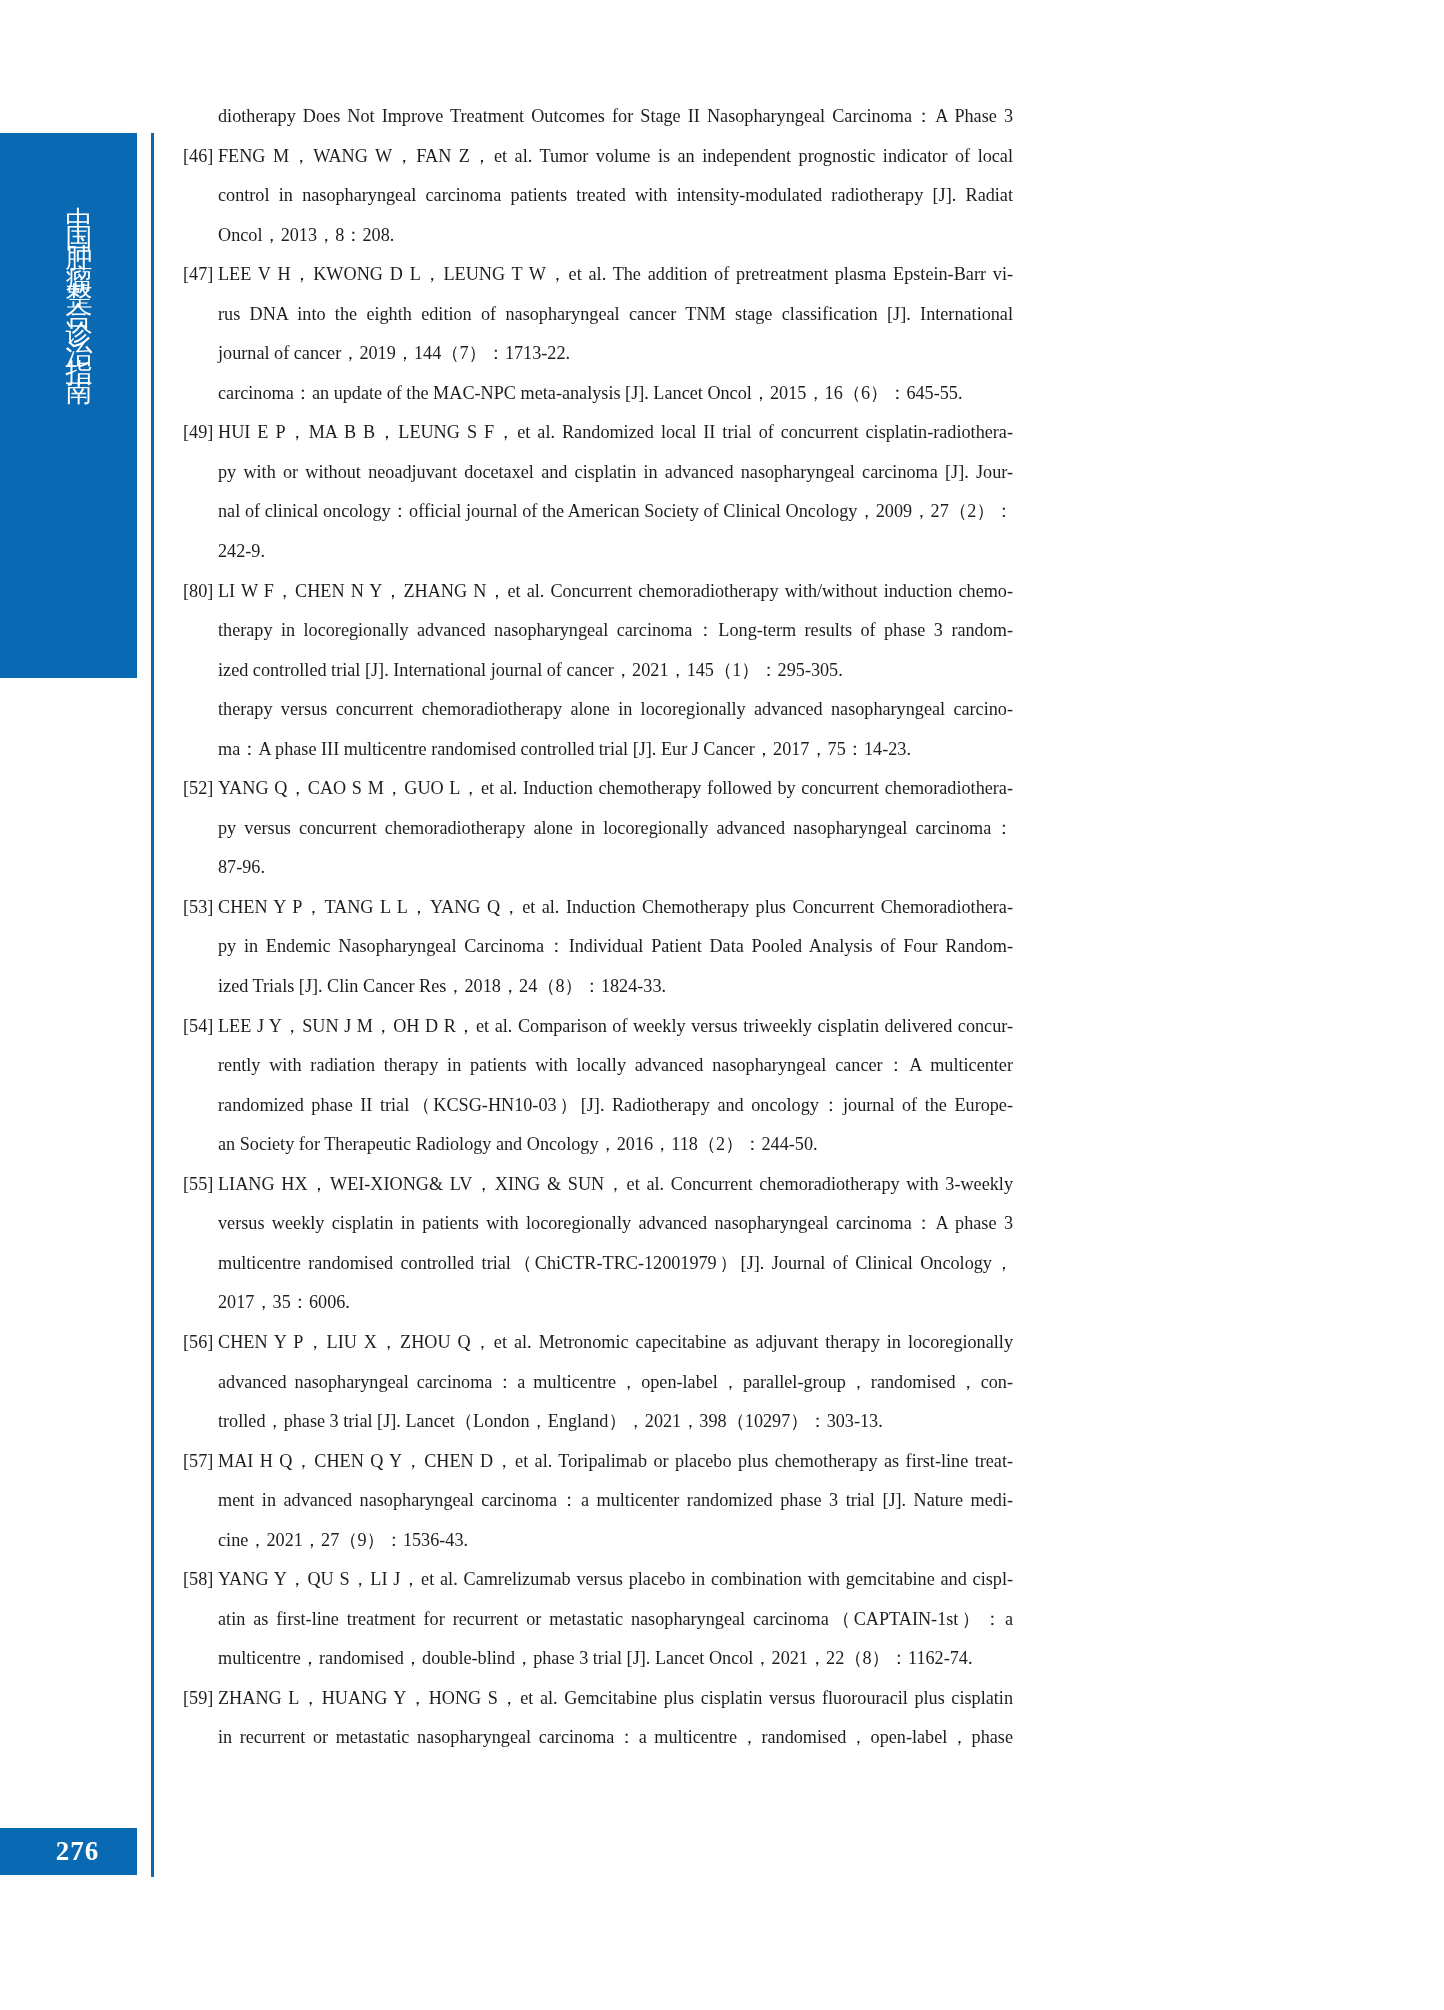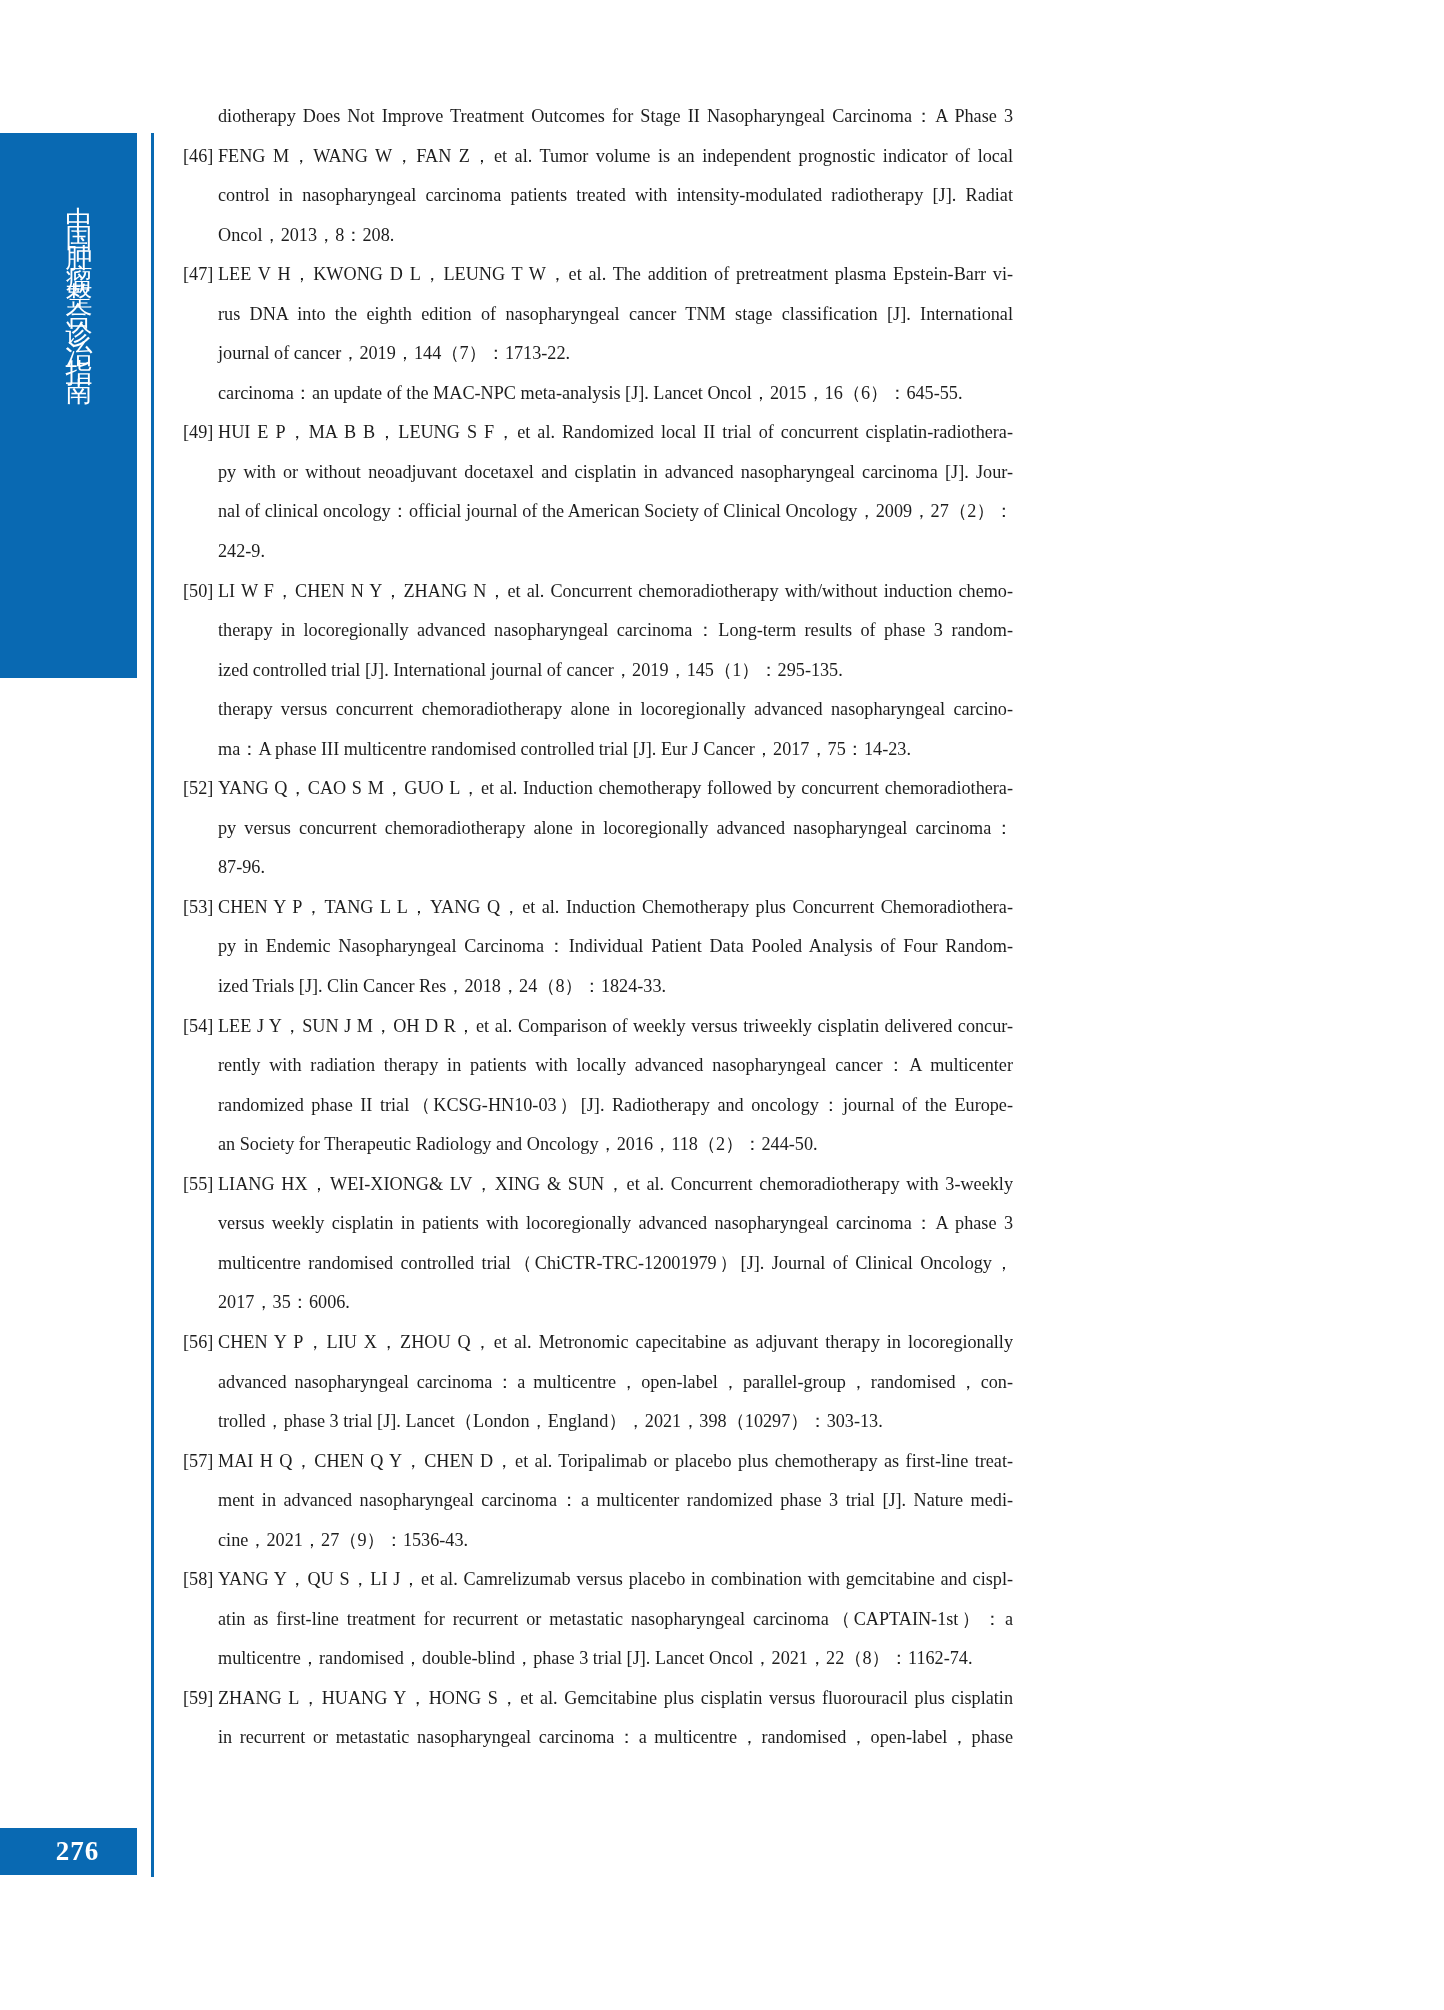--- a/index.html
+++ b/index.html
@@ -73,23 +73,23 @@
     <div class="ref">
       <div class="line"><span>carcinoma：an update of the MAC-NPC meta-analysis [J]. Lancet Oncol，2015，16（6）：645-55.</span></div>
     </div>
     <div class="ref">
       <div class="line first j"><span class="label">[49]</span><span>HUI E P，MA B B，LEUNG S F，et al. Randomized local II trial of concurrent cisplatin-radiothera-</span></div>
       <div class="line j"><span>py with or without neoadjuvant docetaxel and cisplatin in advanced nasopharyngeal carcinoma [J]. Jour-</span></div>
       <div class="line j"><span>nal of clinical oncology：official journal of the American Society of Clinical Oncology，2009，27（2）：</span></div>
       <div class="line"><span>242-9.</span></div>
     </div>
     <div class="ref">
-      <div class="line first j"><span class="label">[50]</span><span>LI W F，CHEN N Y，ZHANG N，et al. Concurrent chemoradiotherapy with/without induction chemo-</span></div>
+      <div class="line first j"><span class="label">[80]</span><span>LI W F，CHEN N Y，ZHANG N，et al. Concurrent chemoradiotherapy with/without induction chemo-</span></div>
       <div class="line j"><span>therapy in locoregionally advanced nasopharyngeal carcinoma：Long-term results of phase 3 random-</span></div>
-      <div class="line"><span>ized controlled trial [J]. International journal of cancer，2019，145（1）：295-135.</span></div>
+      <div class="line"><span>ized controlled trial [J]. International journal of cancer，2021，145（1）：295-305.</span></div>
     </div>
     <div class="ref">
       <div class="line j"><span>therapy versus concurrent chemoradiotherapy alone in locoregionally advanced nasopharyngeal carcino-</span></div>
       <div class="line"><span>ma：A phase III multicentre randomised controlled trial [J]. Eur J Cancer，2017，75：14-23.</span></div>
     </div>
     <div class="ref">
       <div class="line first j"><span class="label">[52]</span><span>YANG Q，CAO S M，GUO L，et al. Induction chemotherapy followed by concurrent chemoradiothera-</span></div>
       <div class="line j"><span>py versus concurrent chemoradiotherapy alone in locoregionally advanced nasopharyngeal carcinoma：</span></div>
       <div class="line"><span>87-96.</span></div>
     </div>

